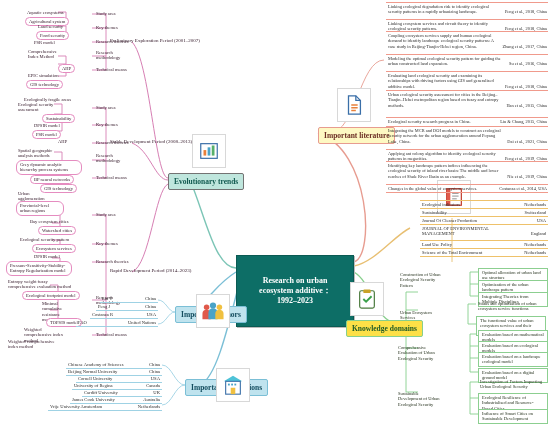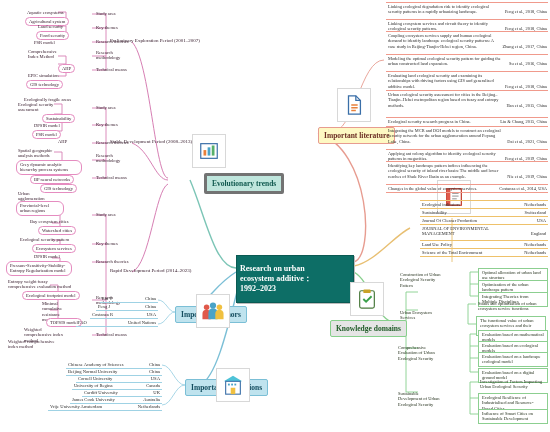--- a/index.html
+++ b/index.html
@@ -5,34 +5,34 @@
   html,body{margin:0;padding:0;background:#ffffff;}
   body{width:550px;height:432px;position:relative;overflow:hidden;
        font-family:"Liberation Serif",serif;}
   #map{position:absolute;inset:0;}
   svg.links{position:absolute;left:0;top:0;width:550px;height:432px;pointer-events:none;}
 
   
   .center-node{
     position:absolute;left:236px;top:255px;width:118px;
     background:#0d6e66;border:1px solid #0a5a53;
-    color:#ffffff;font-weight:bold;font-size:8px;
-    line-height:10px;padding:8px 3px;box-sizing:border-box;
+    color:#ffffff;text-align:center;font-weight:bold;font-size:8px;
+    line-height:10px;padding:20px 3px;box-sizing:border-box;
     box-shadow:1px 1px 0 #bbb;
   }
 
   
   .cat{position:absolute;font-weight:bold;font-size:7.5px;padding:3px 5px;
        border-radius:2px;white-space:nowrap;box-sizing:border-box;}
-  .cat.evo{background:#bfe6dd;border:3px solid #737373;color:#11594f;margin-left:36px;}
+  .cat.evo{background:#bfe6dd;border:1px solid #737373;color:#11594f;}
   .cat.auth{background:#bfe3ee;border:1px solid #7bbfd6;color:#134c5e;}
   .cat.inst{background:#bfe3ee;border:1px solid #7bbfd6;color:#134c5e;}
   .cat.lit{background:#fef9c3;border:1px solid #e79c90;color:#6d2f25;}
   .cat.jour{background:#fbe3b8;border:1px solid #e8bf72;color:#6b4a10;}
-  .cat.know{background:#e5e5e5;border:1px solid #87cf8c;color:#1e5a26;}
+  .cat.know{background:#fde047;border:1px solid #87cf8c;color:#1e5a26;margin-left:16px;}
 
   
   .icon-box{position:absolute;width:34px;height:34px;border:1px solid #d8d8d8;
      background:#fff;box-sizing:border-box;display:flex;align-items:center;
      justify-content:center;}
 
   
   .pk{position:absolute;font-size:4.6px;line-height:5.4px;color:#3a2030;
       white-space:nowrap;}
   .pk.box{border:1px solid #e58cc0;border-radius:6px;padding:1px 3px;

